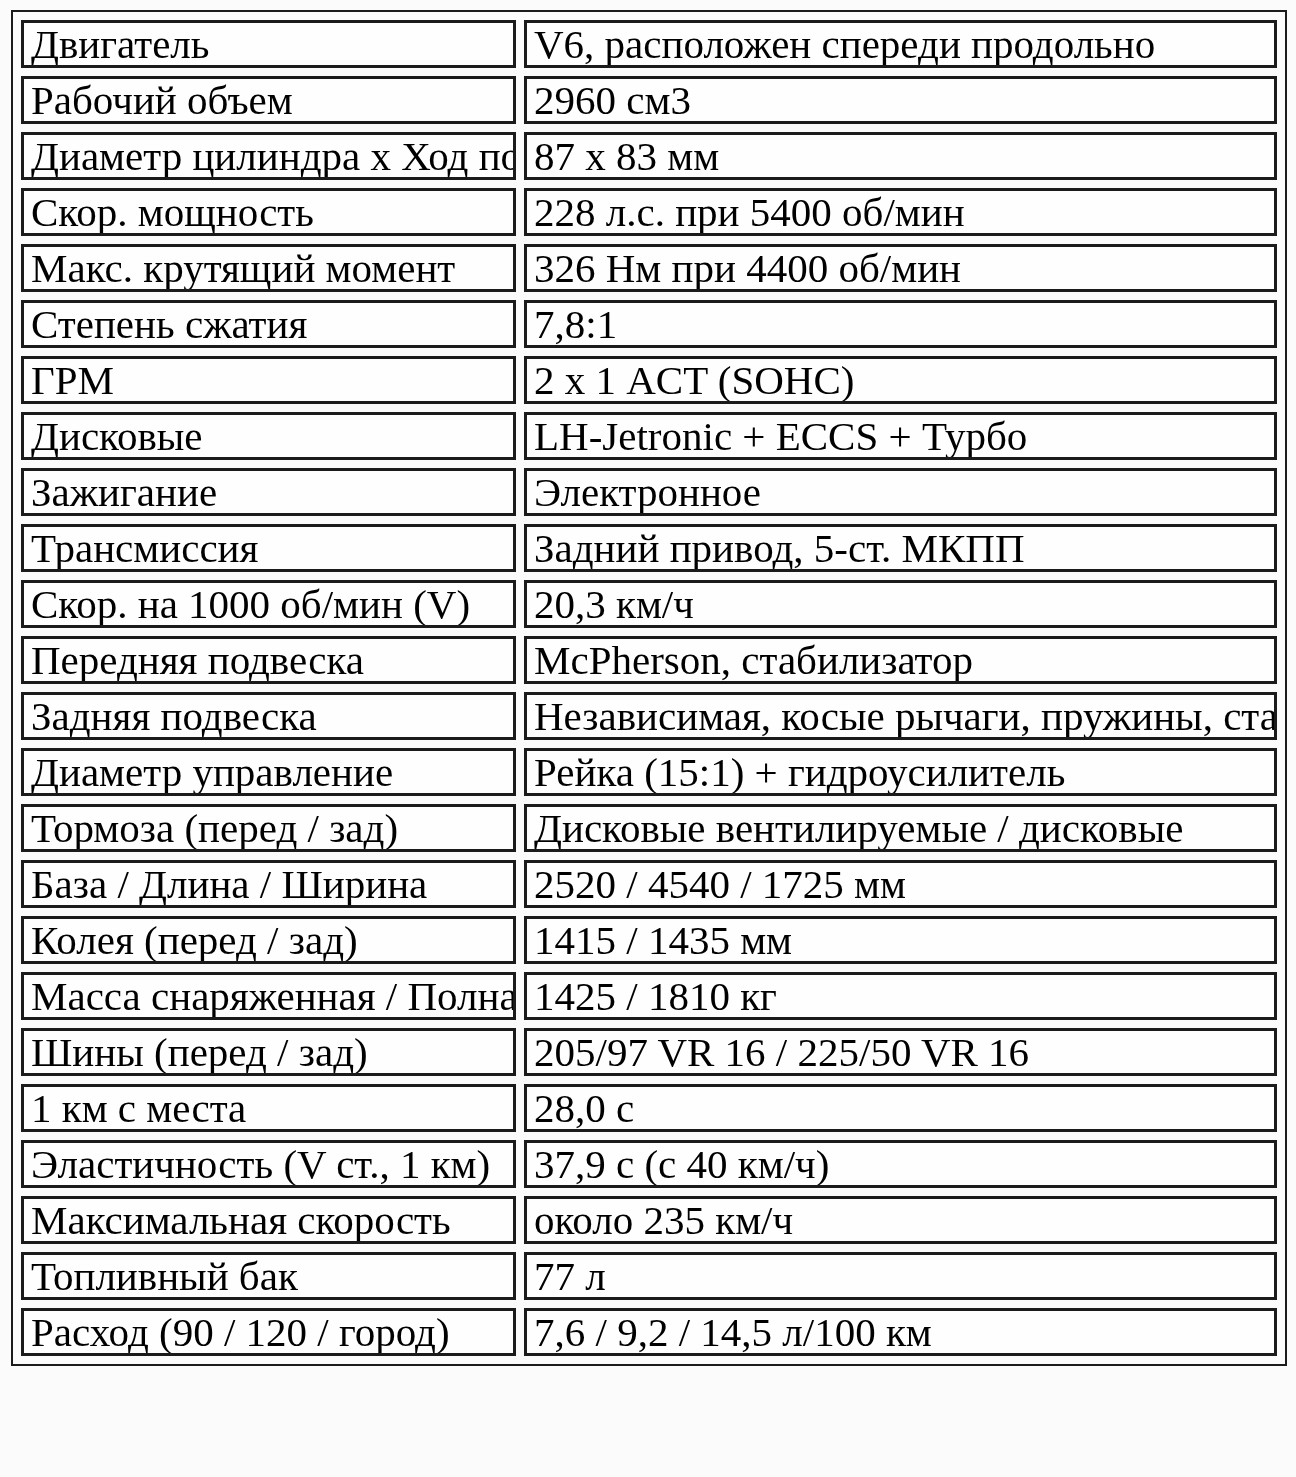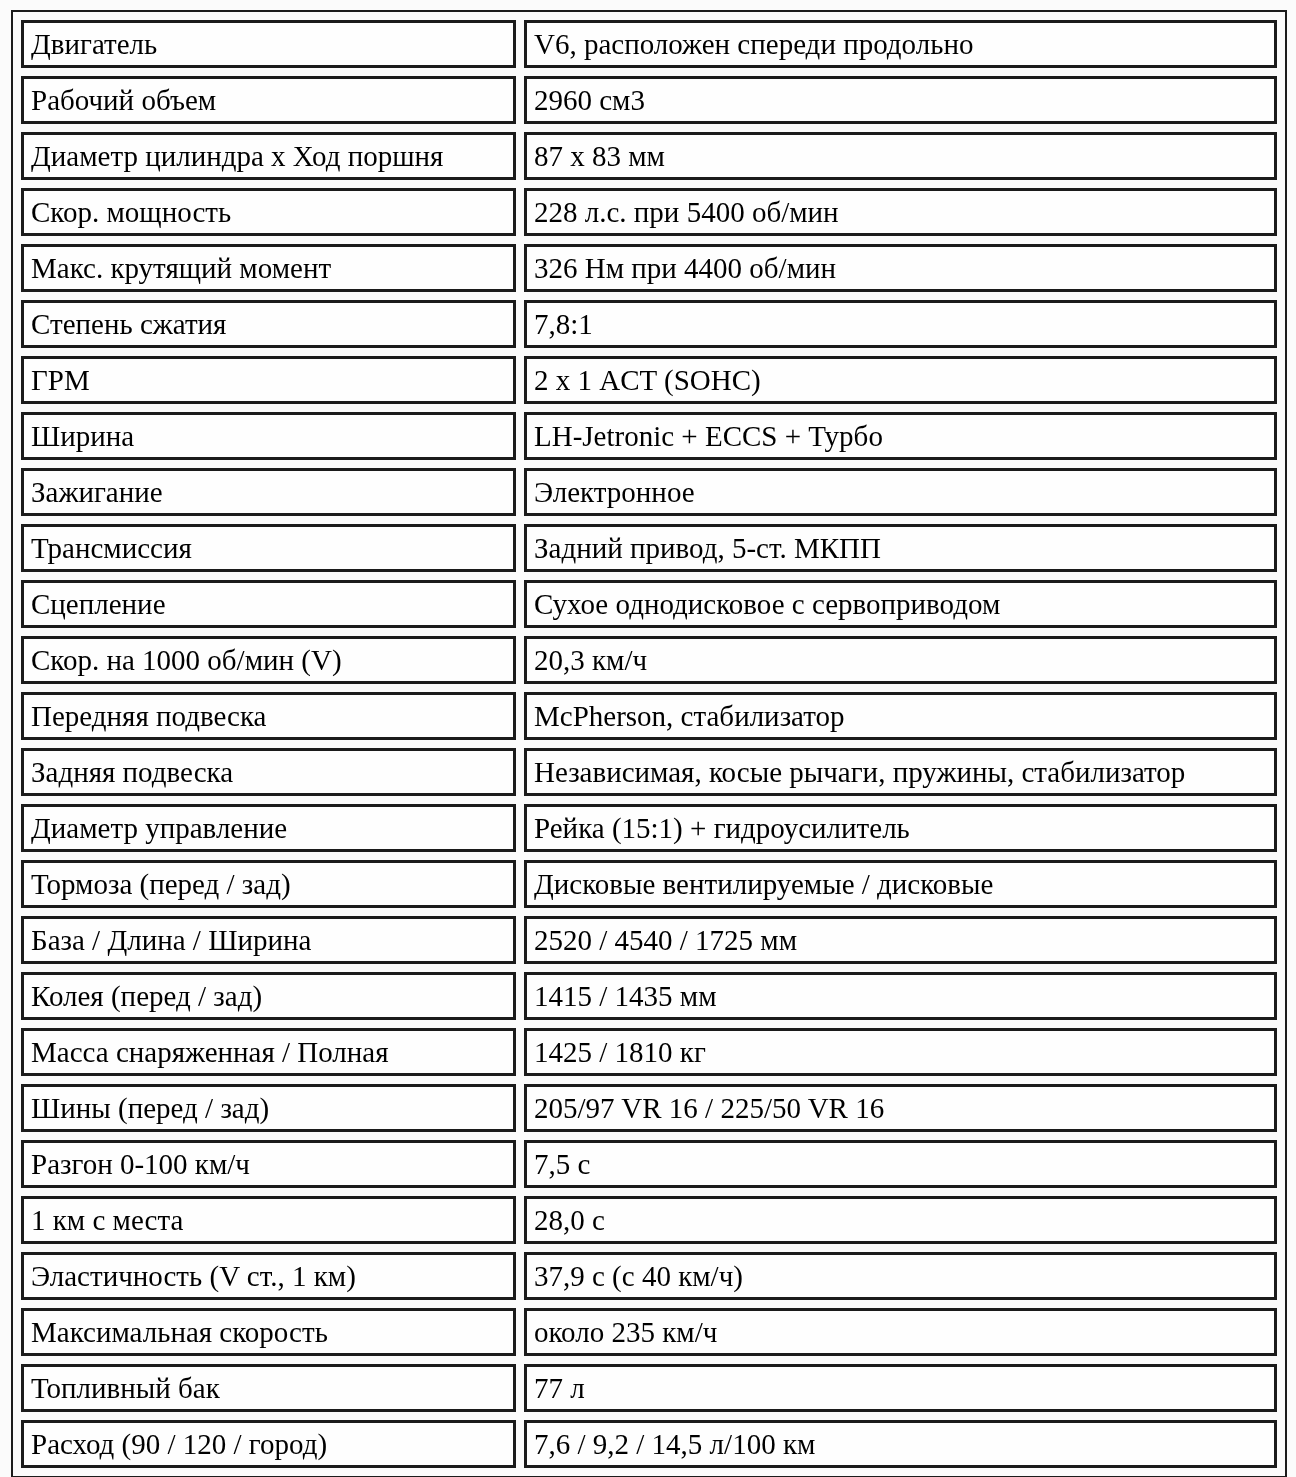--- a/index.html
+++ b/index.html
@@ -24,21 +24,21 @@
     table-layout: fixed;
     width: 1276px;
   }
   table.spec-table td {
     border: 3px solid #1b1b1b;
     background: #fefefe;
     height: 42px;
     padding: 0 7px;
     vertical-align: middle;
     font-family: "Liberation Serif", "DejaVu Serif", serif;
-    font-size: 29px;
+    font-size: 41px;
     line-height: 1;
     color: #000000;
     white-space: nowrap;
     overflow: hidden;
   }
   td.label-cell { width: 475px; }
   td.value-cell { }
 </style>
 </head>
 <body>
@@ -75,38 +75,34 @@
     <td class="label-cell">Степень сжатия</td>
     <td class="value-cell">7,8:1</td>
   </tr>
 
   <tr>
     <td class="label-cell">ГРМ</td>
     <td class="value-cell">2 х 1 ACT (SOHC)</td>
   </tr>
 
   <tr>
-    <td class="label-cell">Ширина</td>
+    <td class="label-cell">Дисковые</td>
     <td class="value-cell">LH-Jetronic + ECCS + Турбо</td>
   </tr>
 
   <tr>
     <td class="label-cell">Зажигание</td>
     <td class="value-cell">Электронное</td>
   </tr>
 
   <tr>
     <td class="label-cell">Трансмиссия</td>
     <td class="value-cell">Задний привод, 5-ст. МКПП</td>
   </tr>
 
-  <tr>
-    <td class="label-cell">Сцепление</td>
-    <td class="value-cell">Сухое однодисковое с сервоприводом</td>
-  </tr>
 
   <tr>
     <td class="label-cell">Скор. на 1000 об/мин (V)</td>
     <td class="value-cell">20,3 км/ч</td>
   </tr>
 
   <tr>
     <td class="label-cell">Передняя подвеска</td>
     <td class="value-cell">McPherson, стабилизатор</td>
   </tr>
@@ -139,24 +135,20 @@
   <tr>
     <td class="label-cell">Масса снаряженная / Полная</td>
     <td class="value-cell">1425 / 1810 кг</td>
   </tr>
 
   <tr>
     <td class="label-cell">Шины (перед / зад)</td>
     <td class="value-cell">205/97 VR 16 / 225/50 VR 16</td>
   </tr>
 
-  <tr>
-    <td class="label-cell">Разгон 0-100 км/ч</td>
-    <td class="value-cell">7,5 с</td>
-  </tr>
 
   <tr>
     <td class="label-cell">1 км с места</td>
     <td class="value-cell">28,0 с</td>
   </tr>
 
   <tr>
     <td class="label-cell">Эластичность (V ст., 1 км)</td>
     <td class="value-cell">37,9 с (с 40 км/ч)</td>
   </tr>

